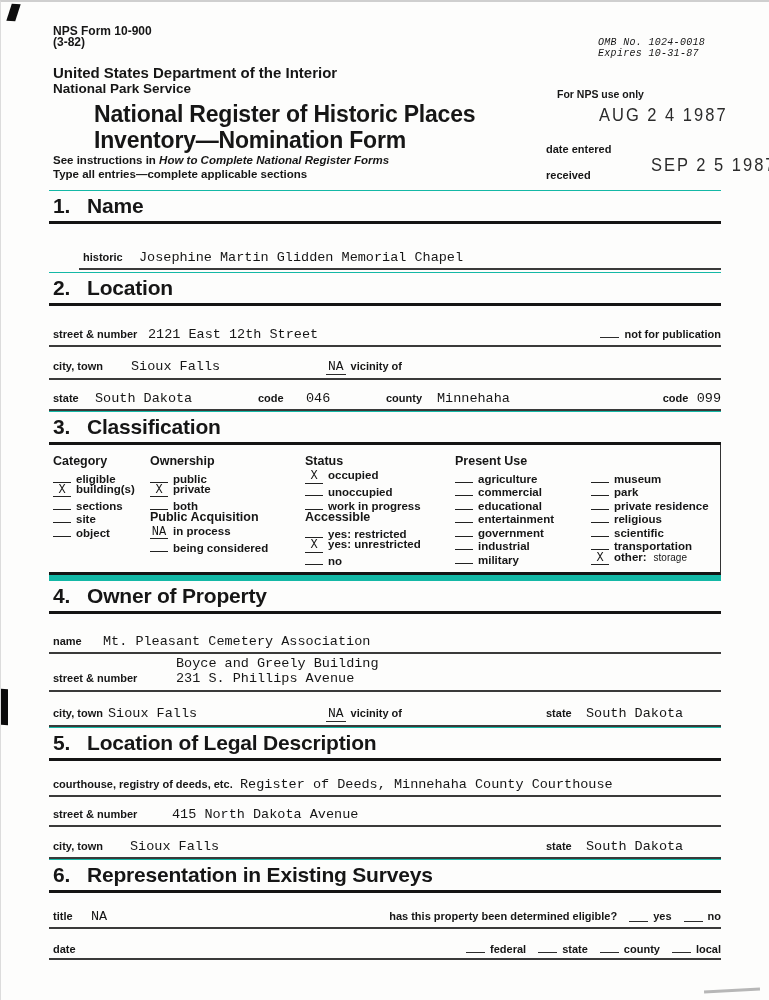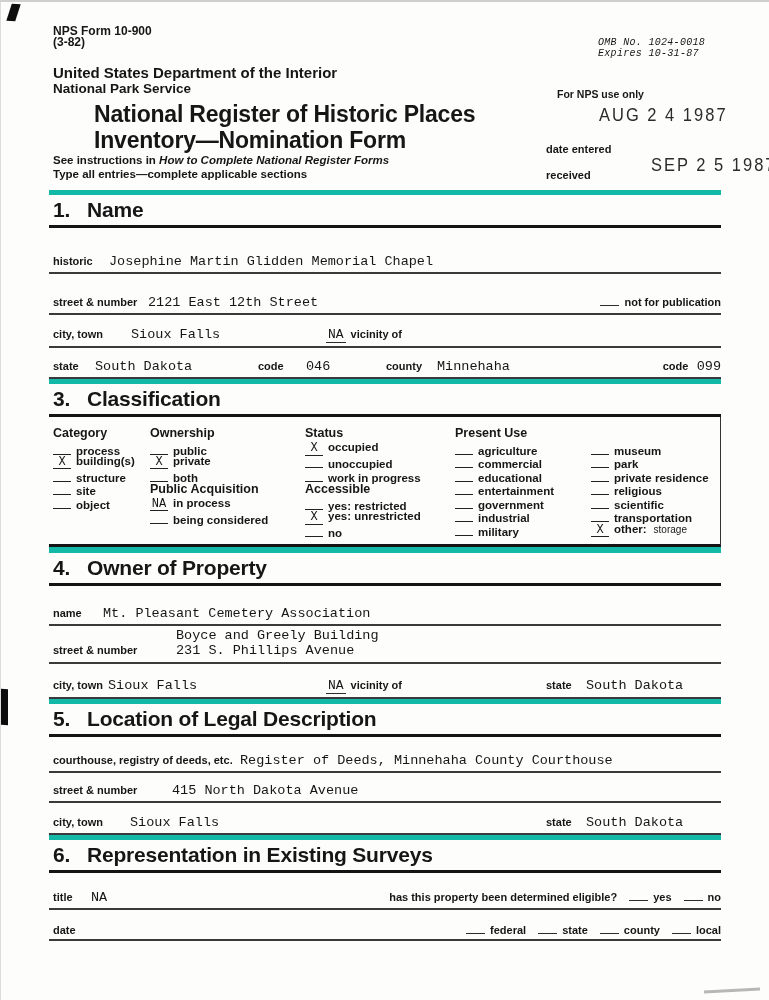--- a/index.html
+++ b/index.html
@@ -24,21 +24,21 @@
   .stamp{font-family:"Liberation Sans", sans-serif; color:#2b2b2b; font-size:16.5px;
          letter-spacing:2px; white-space:pre; transform:scaleY(1.12);}
   .stamp1{left:598px; top:103px;}
   .stamp2{left:650px; top:153px;}
   
   .art-corner{left:8px; top:2px; width:9px; height:17px; background:#0e0e0e; transform:skewX(-16deg) rotate(2deg);}
   .art-left{left:0px; top:687px; width:7px; height:36px; background:#0b0b0b; transform:skewY(3deg);}
   .art-br{right:9px; bottom:8px; width:56px; height:3px; background:#b7b7b7; transform:rotate(-3deg);}
   
   .content{position:absolute; left:48px; top:188px; width:672px;}
-  .sechead{border-top:5px solid #14b8a6; border-bottom:3px solid #141414;
+  .sechead{border-top:1px solid #14b8a6; border-bottom:3px solid #141414;
            padding:3px 0 3px 4px; font-size:21px; font-weight:bold; letter-spacing:-.2px;}
   .sechead .num{display:inline-block; min-width:34px;}
   .frow{display:flex; align-items:baseline; padding:0 0 3px 4px;
         border-bottom:2px solid #3a3a3a;}
   .lbl{font-size:11px; font-weight:bold; white-space:nowrap;}
   .val{font-family:"Liberation Mono", monospace; font-size:13.5px; white-space:nowrap;}
   .blank{display:inline-block; width:19px; border-bottom:1.5px solid #2c2c2c;
          height:11px; margin-right:5px; flex:none;}
   .na{font-family:"Liberation Mono", monospace; font-size:13px;
       border-bottom:1.5px solid #2c2c2c; padding:0 2px; margin-right:5px;}
@@ -48,21 +48,21 @@
   .cls .col{display:flex; flex-direction:column;}
   .c1{width:97px;} .c2{width:155px;} .c3{width:150px;} .c4{width:136px;} .c5{flex:1;}
   .chead{font-size:12.5px; font-weight:bold; height:15px; line-height:14px;}
   .ci{display:flex; align-items:baseline; height:13.6px; line-height:13.2px;}
   .mark{width:18px; min-width:18px; border-bottom:1.5px solid #222;
         font-family:"Liberation Mono", monospace; font-size:12px; text-align:center;
         margin-right:5px; height:12.5px;}
   .cilbl{font-size:11.5px; font-weight:bold; white-space:nowrap;}
   .cival{font-family:Liberation Sans, sans-serif; font-size:10px; margin-left:7px;}
   
-  .mt26{margin-top:26px;} .mt20{margin-top:20px;} .mt16{margin-top:16px;}
+  .mt26{margin-top:26px;margin-left:30px;} .mt20{margin-top:20px;} .mt16{margin-top:16px;align-items:center;}
   .mt14{margin-top:14px;} .mt12{margin-top:12px;} .mt11{margin-top:11px;}
   .mt10{margin-top:10px;} .mt2{margin-top:2px;} .mt0{margin-top:0;}
   .pl4{padding-left:4px;}
 </style>
 </head>
 <body>
 
 <div class="page">
 
   <div class="abs art-corner"></div>
@@ -96,20 +96,23 @@
   <div class="content">
 
     <div class="sechead">
       <span class="num">1.</span><span>Name</span>
     </div>
     <div class="frow mt26">
       <span class="lbl" style="width:48px;">historic</span>
       <span class="val" style="margin-left:8px;">Josephine Martin Glidden Memorial Chapel</span>
     </div>
 
+    <div class="sechead mt2">
+      <span class="num">2.</span><span>Location</span>
+    </div>
     <div class="frow mt20">
       <span class="lbl" style="width:95px;">street &amp; number</span>
       <span class="val">2121 East 12th Street</span>
       <span class="grow"></span>
       <span class="blank"></span>
       <span class="lbl">not for publication</span>
     </div>
     <div class="frow mt12">
       <span class="lbl" style="width:48px;">city, town</span>
       <span class="val" style="margin-left:30px; width:195px;">Sioux Falls</span>
@@ -129,29 +132,29 @@
     </div>
 
     <div class="sechead mt0">
       <span class="num">3.</span><span>Classification</span>
     </div>
     <div class="cls" style="border-bottom:3px solid #141414;">
       <div class="col c1">
         <div class="chead">Category</div>
         <div class="ci">
             <span class="mark"></span>
-            <span class="cilbl">process</span>
+            <span class="cilbl">eligible</span>
           </div>
         <div class="ci">
             <span class="mark">X</span>
             <span class="cilbl">building(s)</span>
           </div>
         <div class="ci">
             <span class="mark"></span>
-            <span class="cilbl">structure</span>
+            <span class="cilbl">sections</span>
           </div>
         <div class="ci">
             <span class="mark"></span>
             <span class="cilbl">site</span>
           </div>
         <div class="ci">
             <span class="mark"></span>
             <span class="cilbl">object</span>
           </div>
       </div>

